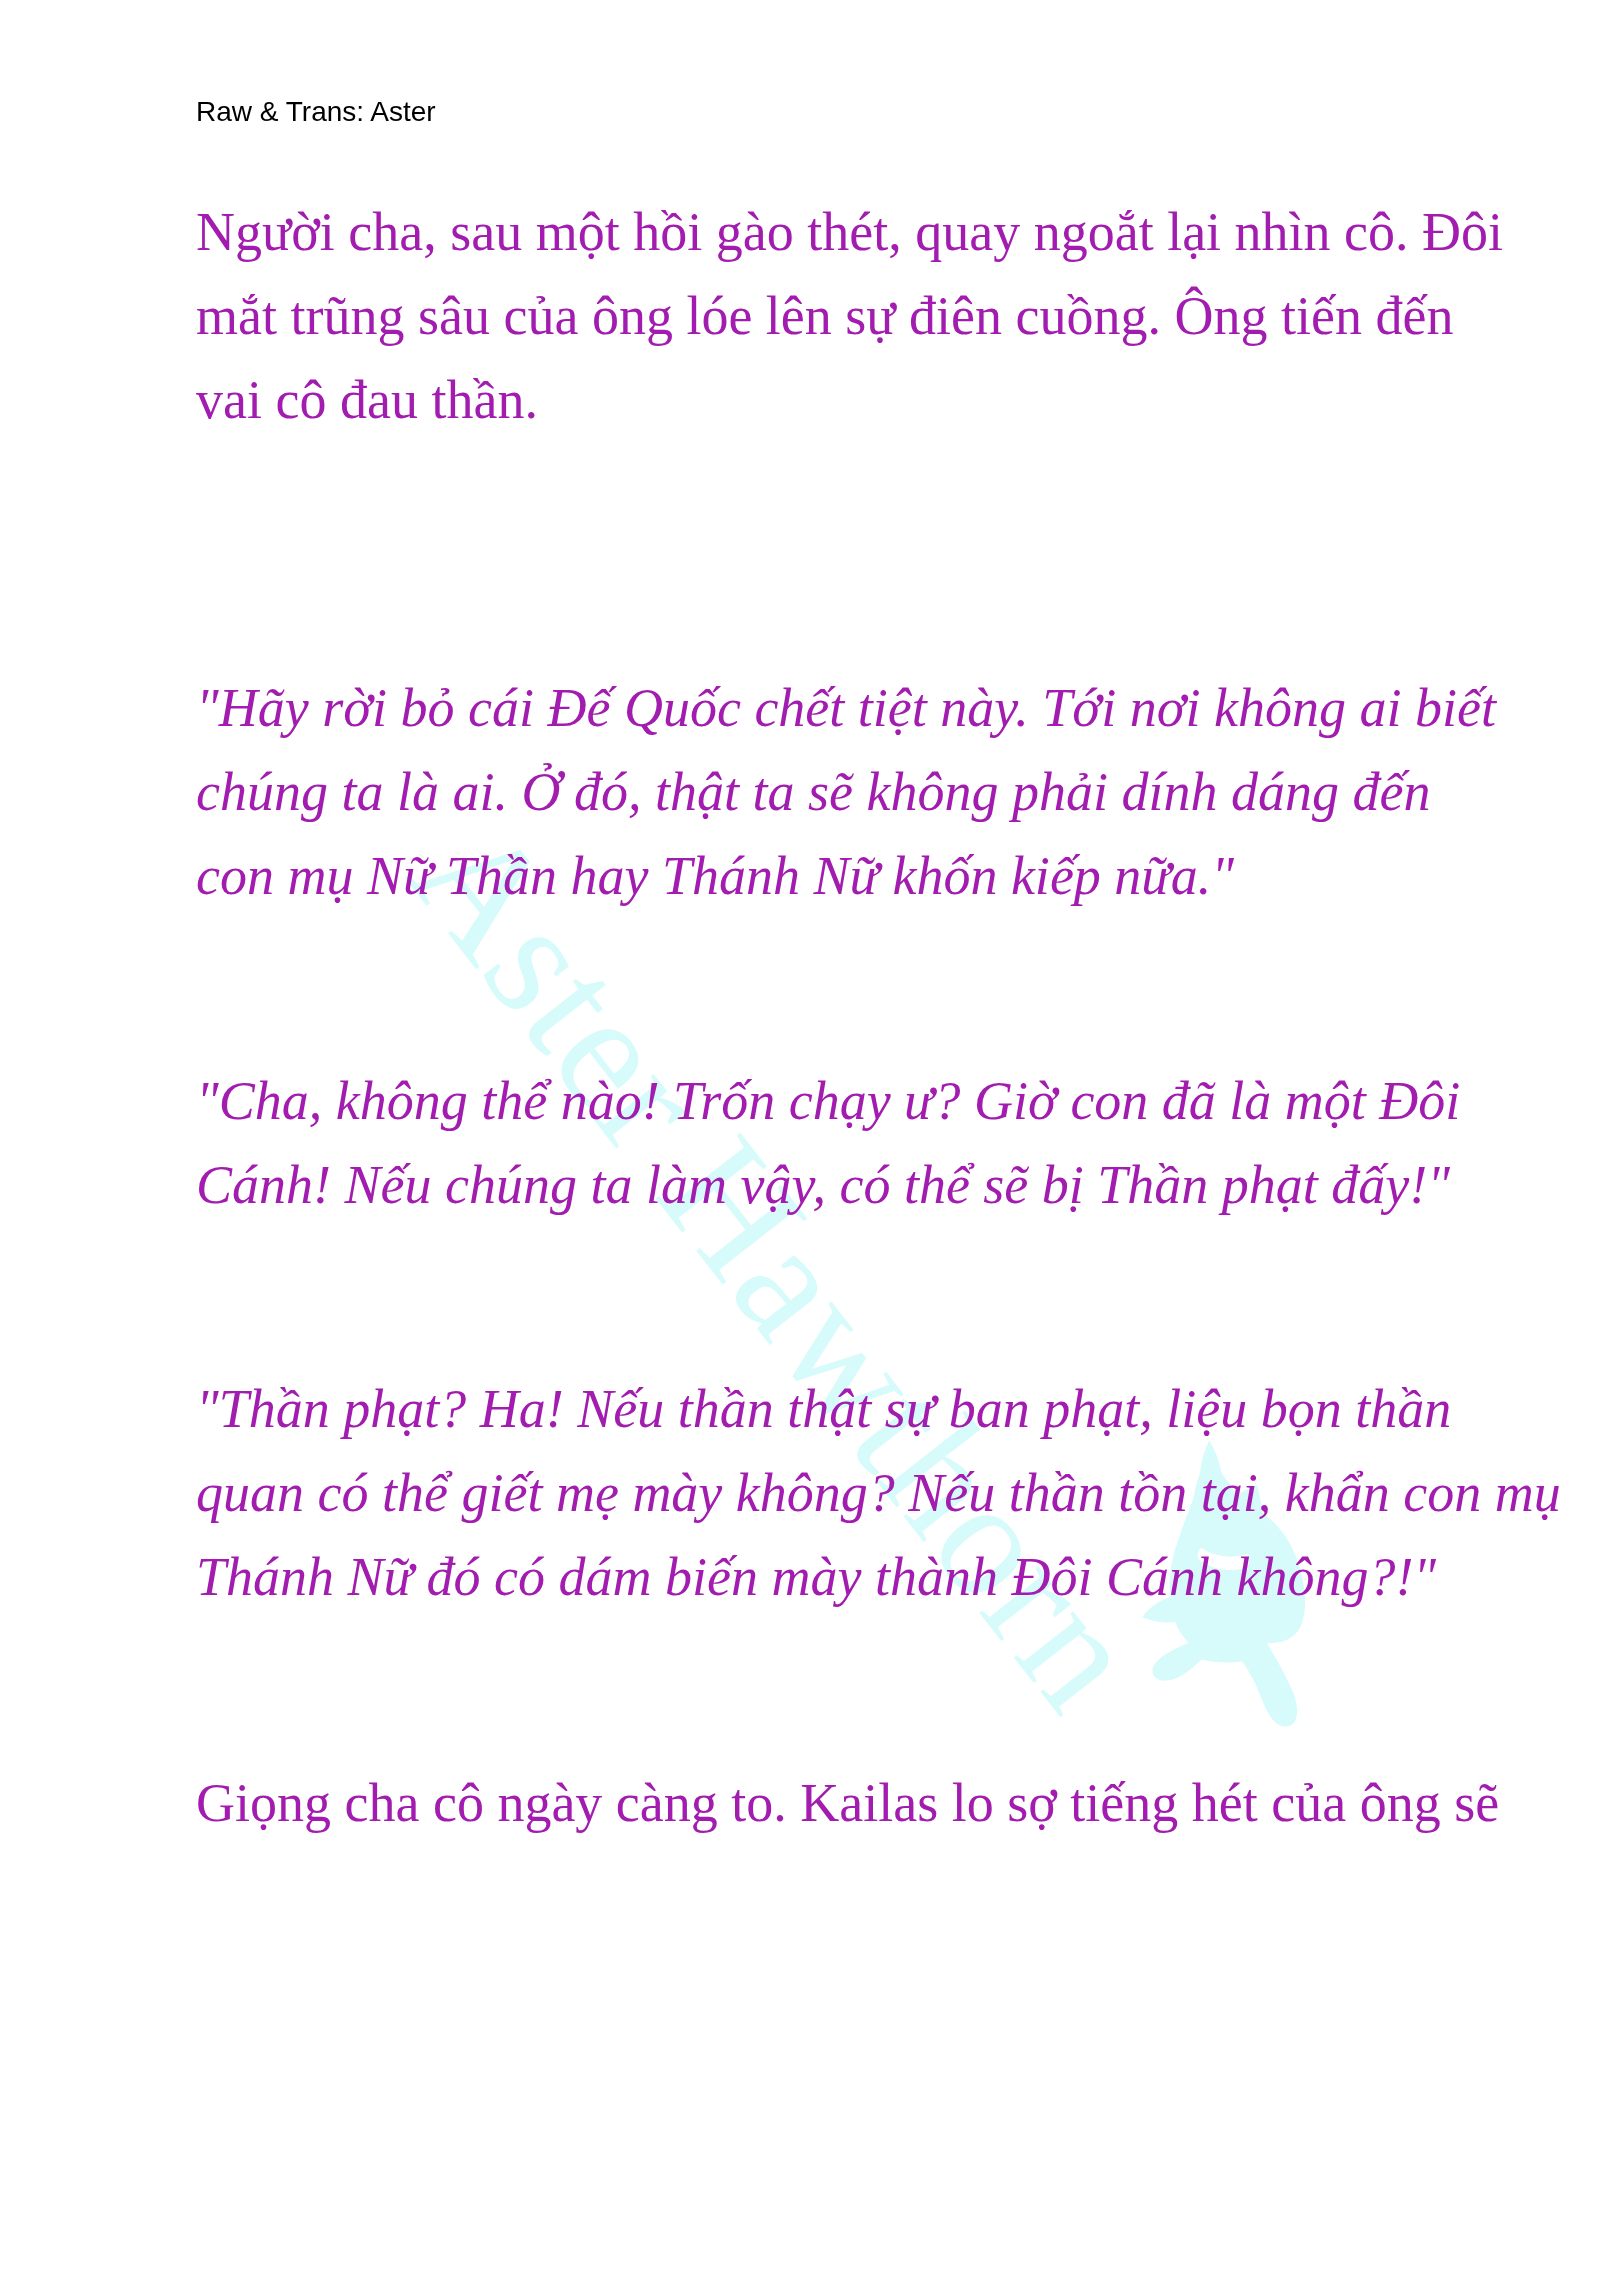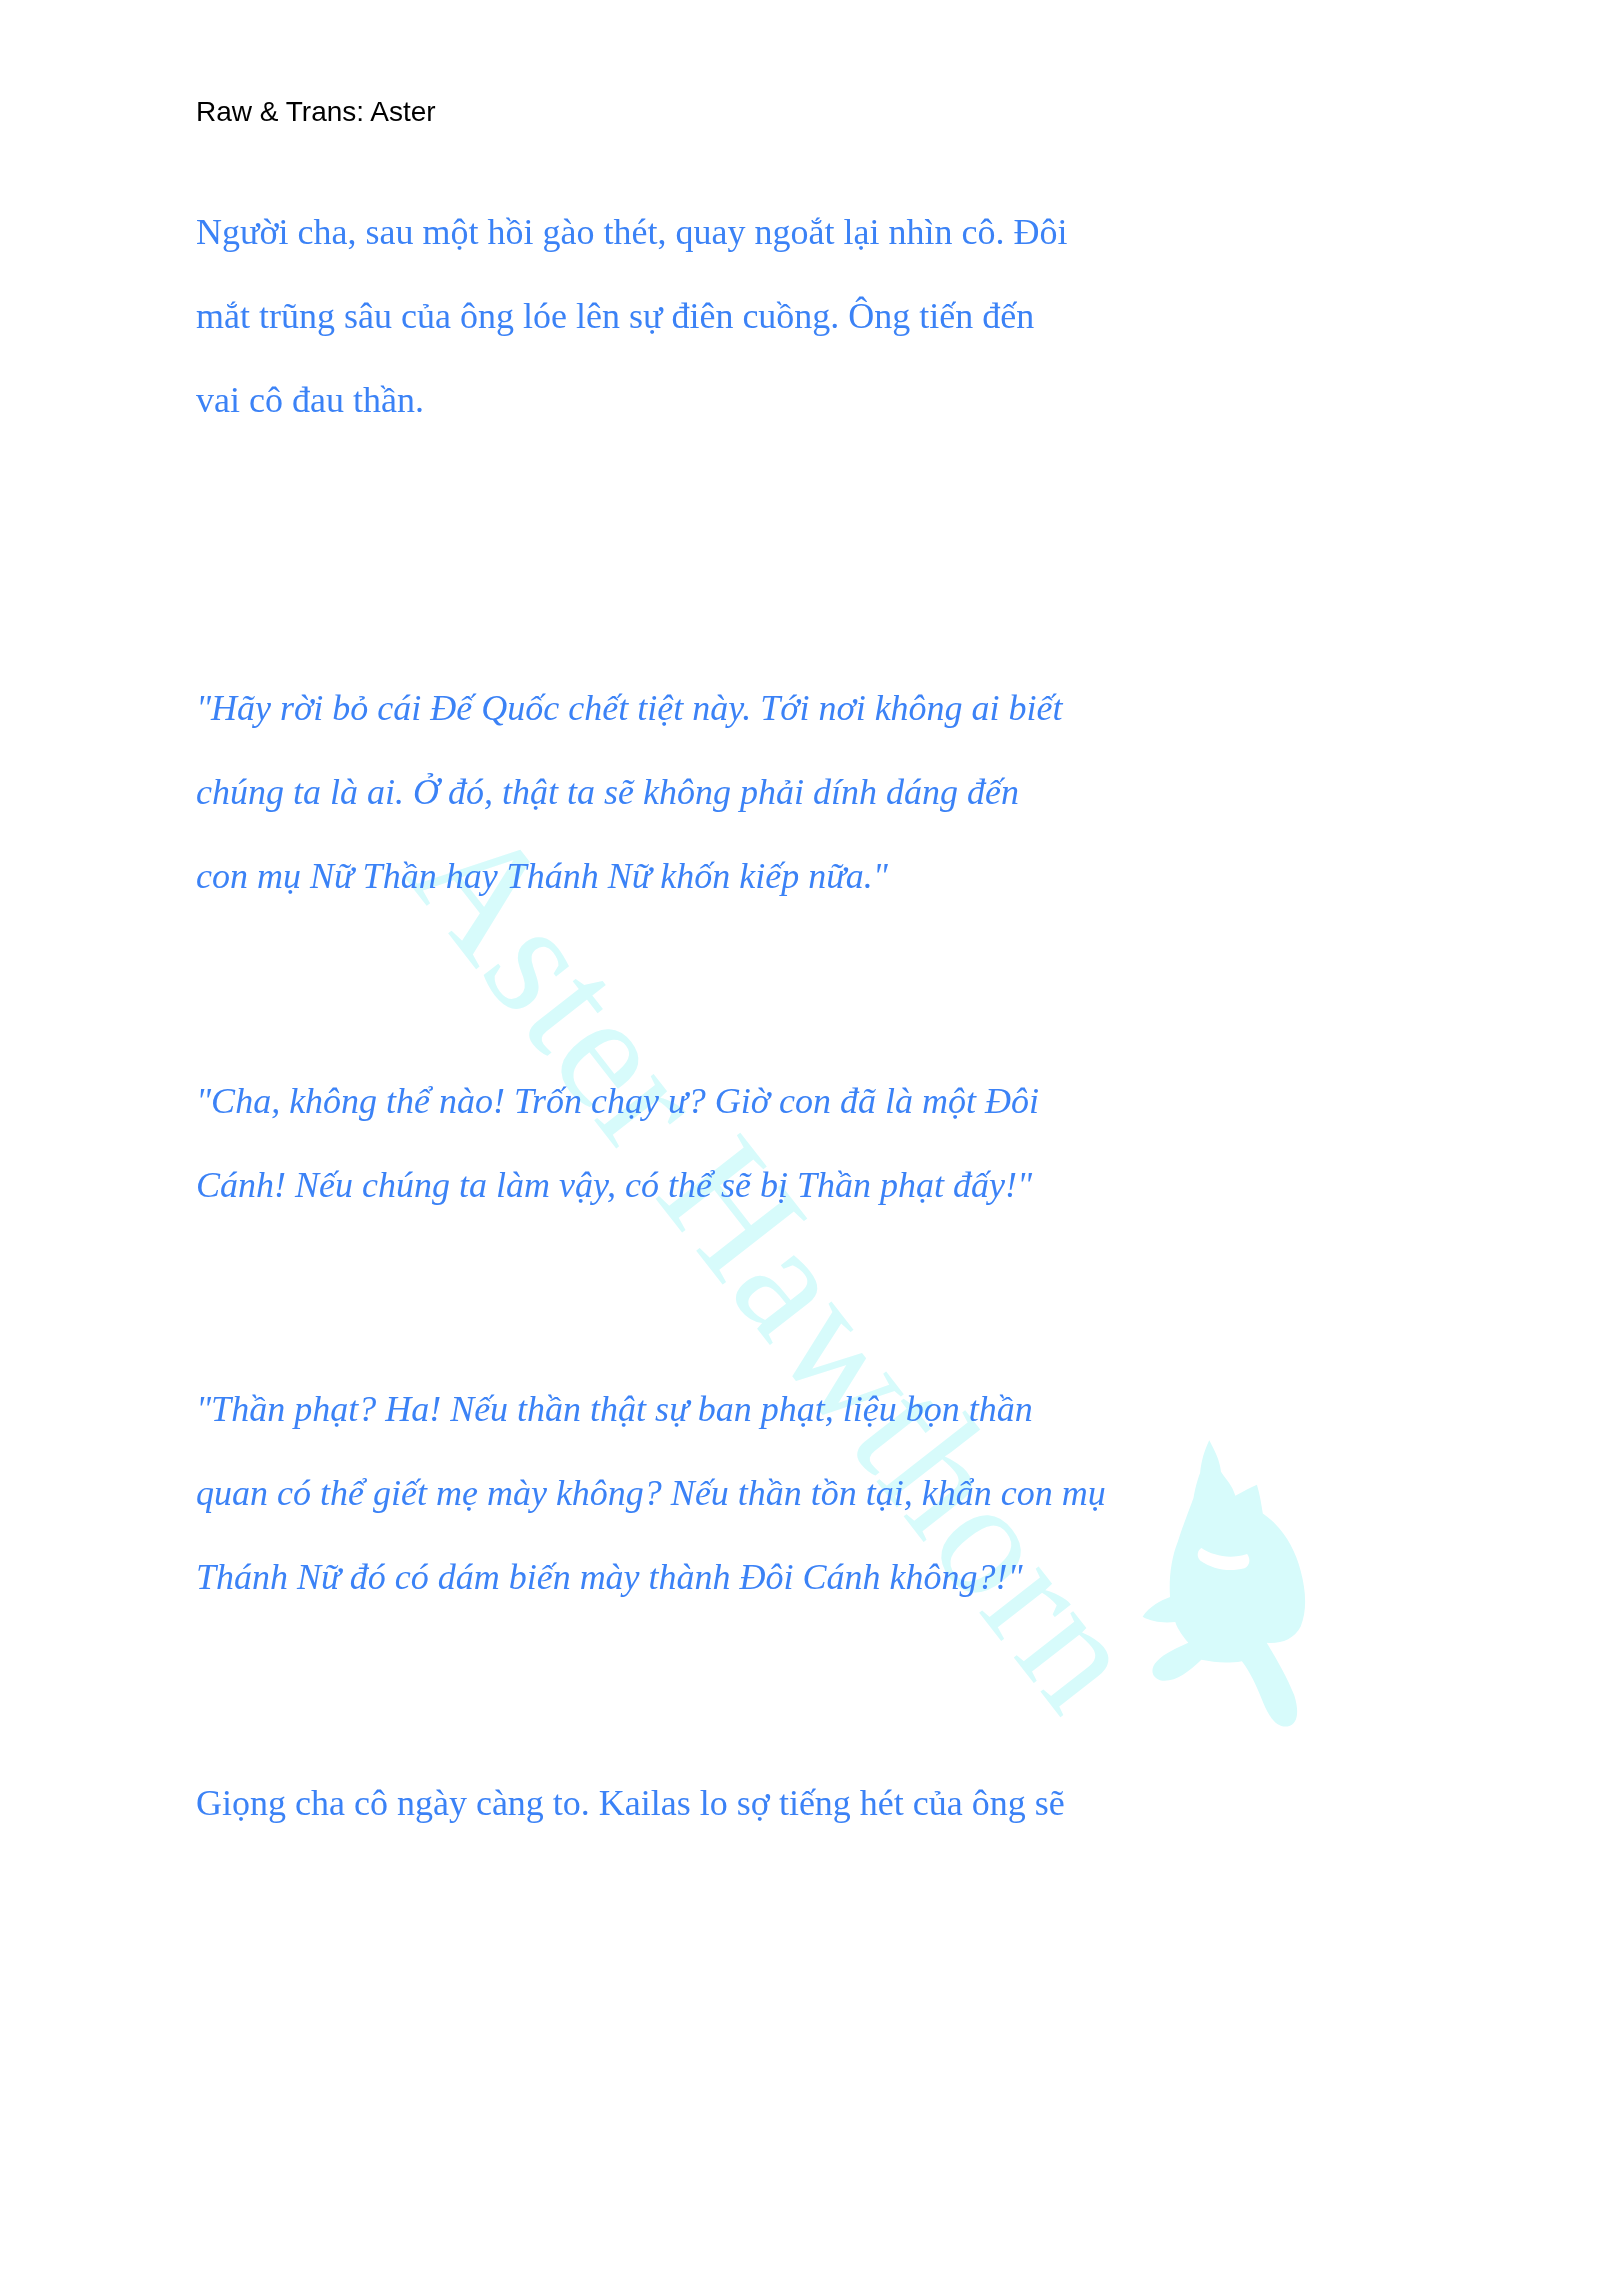--- a/index.html
+++ b/index.html
@@ -65,23 +65,23 @@
       font-size: 28px;
       color: #000000;
       line-height: 1;
       white-space: nowrap;
     }
     .para {
       position: absolute;
       left: 196px;
       width: 1276px;
       font-family: "Liberation Serif", "DejaVu Serif", serif;
-      font-size: 36px;
+      font-size: 54px;
       line-height: 84px;
-      color: #3b82f6;
+      color: #a21caf;
     }
     .para .line {
       display: block;
       white-space: nowrap;
     }
     .para.italic {
       font-style: italic;
     }
     #p1 { top: 190px; }
     #p2 { top: 666px; }

